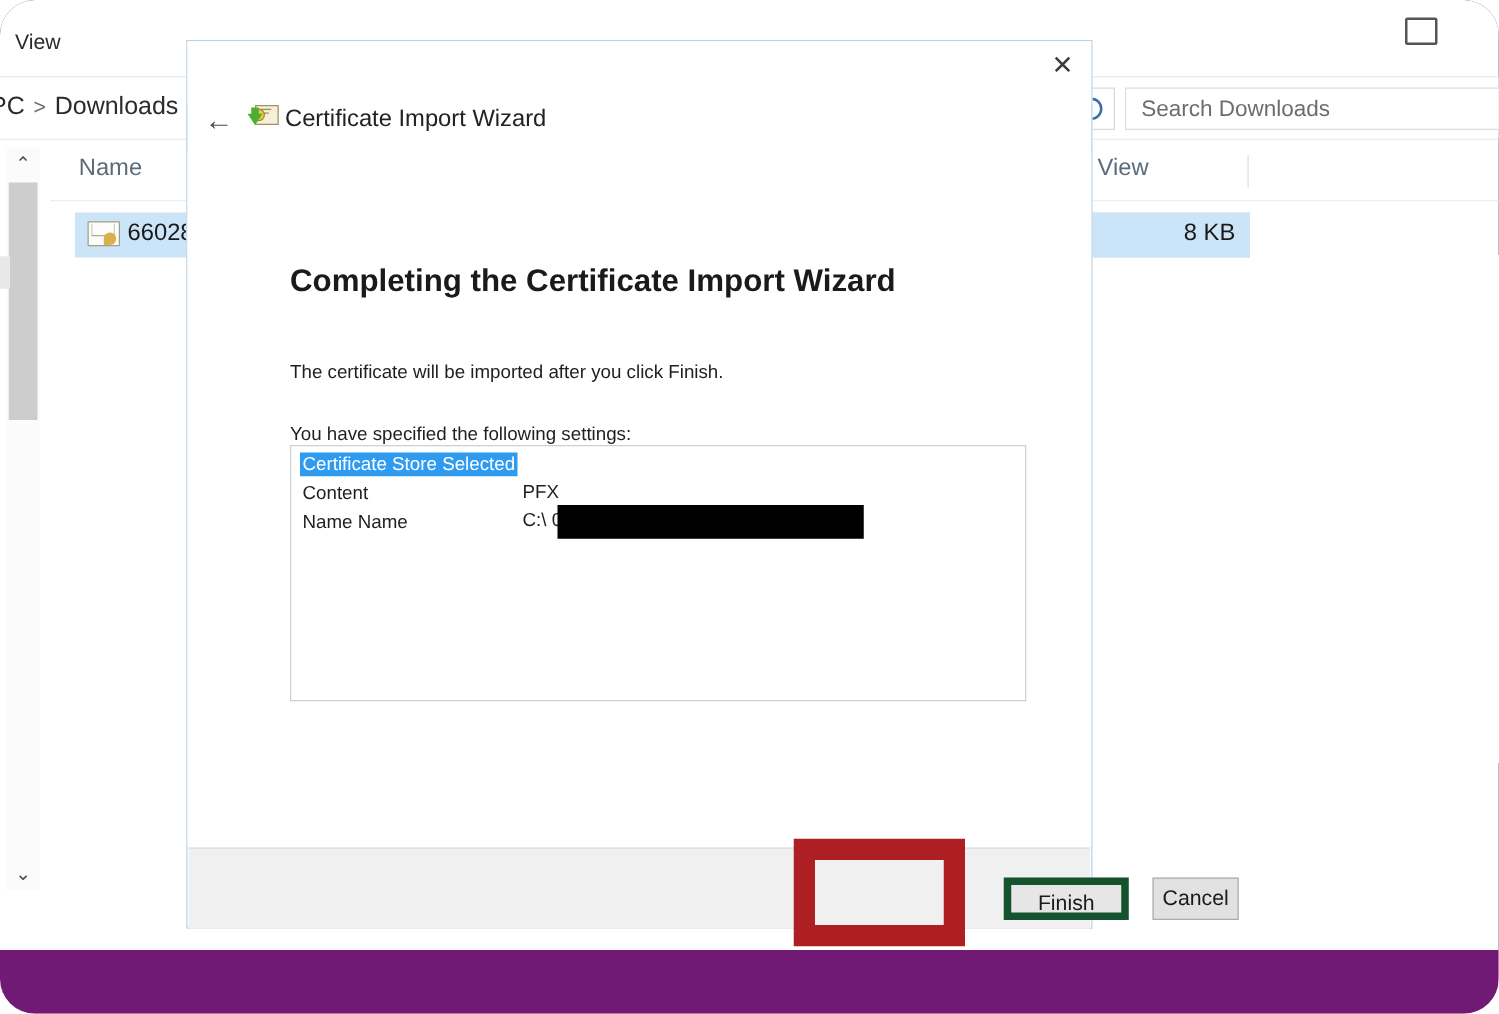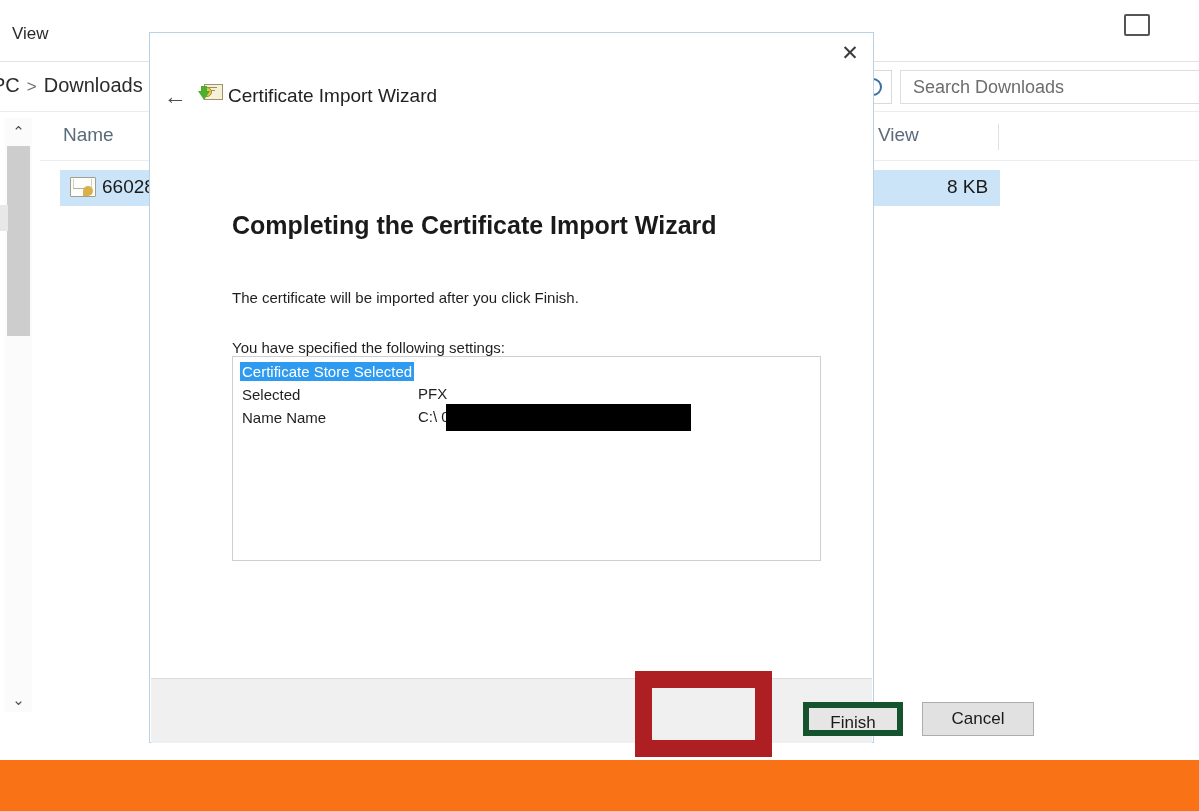--- a/index.html
+++ b/index.html
@@ -9,22 +9,23 @@
     background: #ffffff;
   }
   body {
     font-family: "Liberation Sans", sans-serif;
     -webkit-font-smoothing: antialiased;
   }
   #screen {
     position: relative;
     width: 1199px;
     height: 811px;
-    background: #f97316;
+    background: #701a75;
     overflow: hidden;
+    border-radius: 28px;
   }
 
   
   #explorer {
     position: absolute;
     left: 0; top: 0;
     width: 1199px; height: 760px;
     background: #ffffff;
   }
   .menu-bar {
@@ -405,21 +406,21 @@
   }
   .btn-finish {
     left: 653px;
     width: 100px;
     border: 6px solid #14532d;
     background: #e6e6e6;
     line-height: 30px;
   }
   .btn-cancel {
     left: 772px;
-    width: 112px;
+    width: 69px;
   }
 
   
   .annotation-box {
     position: absolute;
     left: 635px; top: 671px;
     width: 137px; height: 86px;
     border: 17px solid #ae1f24;
     box-sizing: border-box;
     background: transparent;
@@ -494,21 +495,21 @@
     <div class="dlg-body">
       <div class="page-heading">Completing the Certificate Import Wizard</div>
       <div class="page-intro">The certificate will be imported after you click Finish.</div>
       <div class="page-label">You have specified the following settings:</div>
 
       <div class="settings-box">
         <div class="setting-row" style="top:5px;">
           <span class="setting-key selected">Certificate Store Selected</span>
         </div>
         <div class="setting-row" style="top:28px;">
-          <span class="setting-key">Selected</span>
+          <span class="setting-key">Content</span>
           <span class="setting-val">PFX</span>
         </div>
         <div class="setting-row" style="top:51px;">
           <span class="setting-key">Name Name</span>
           <span class="setting-val">C:\                                     000.p12</span>
         </div>
         <div class="redaction-bar"></div>
       </div>
     </div>
 

